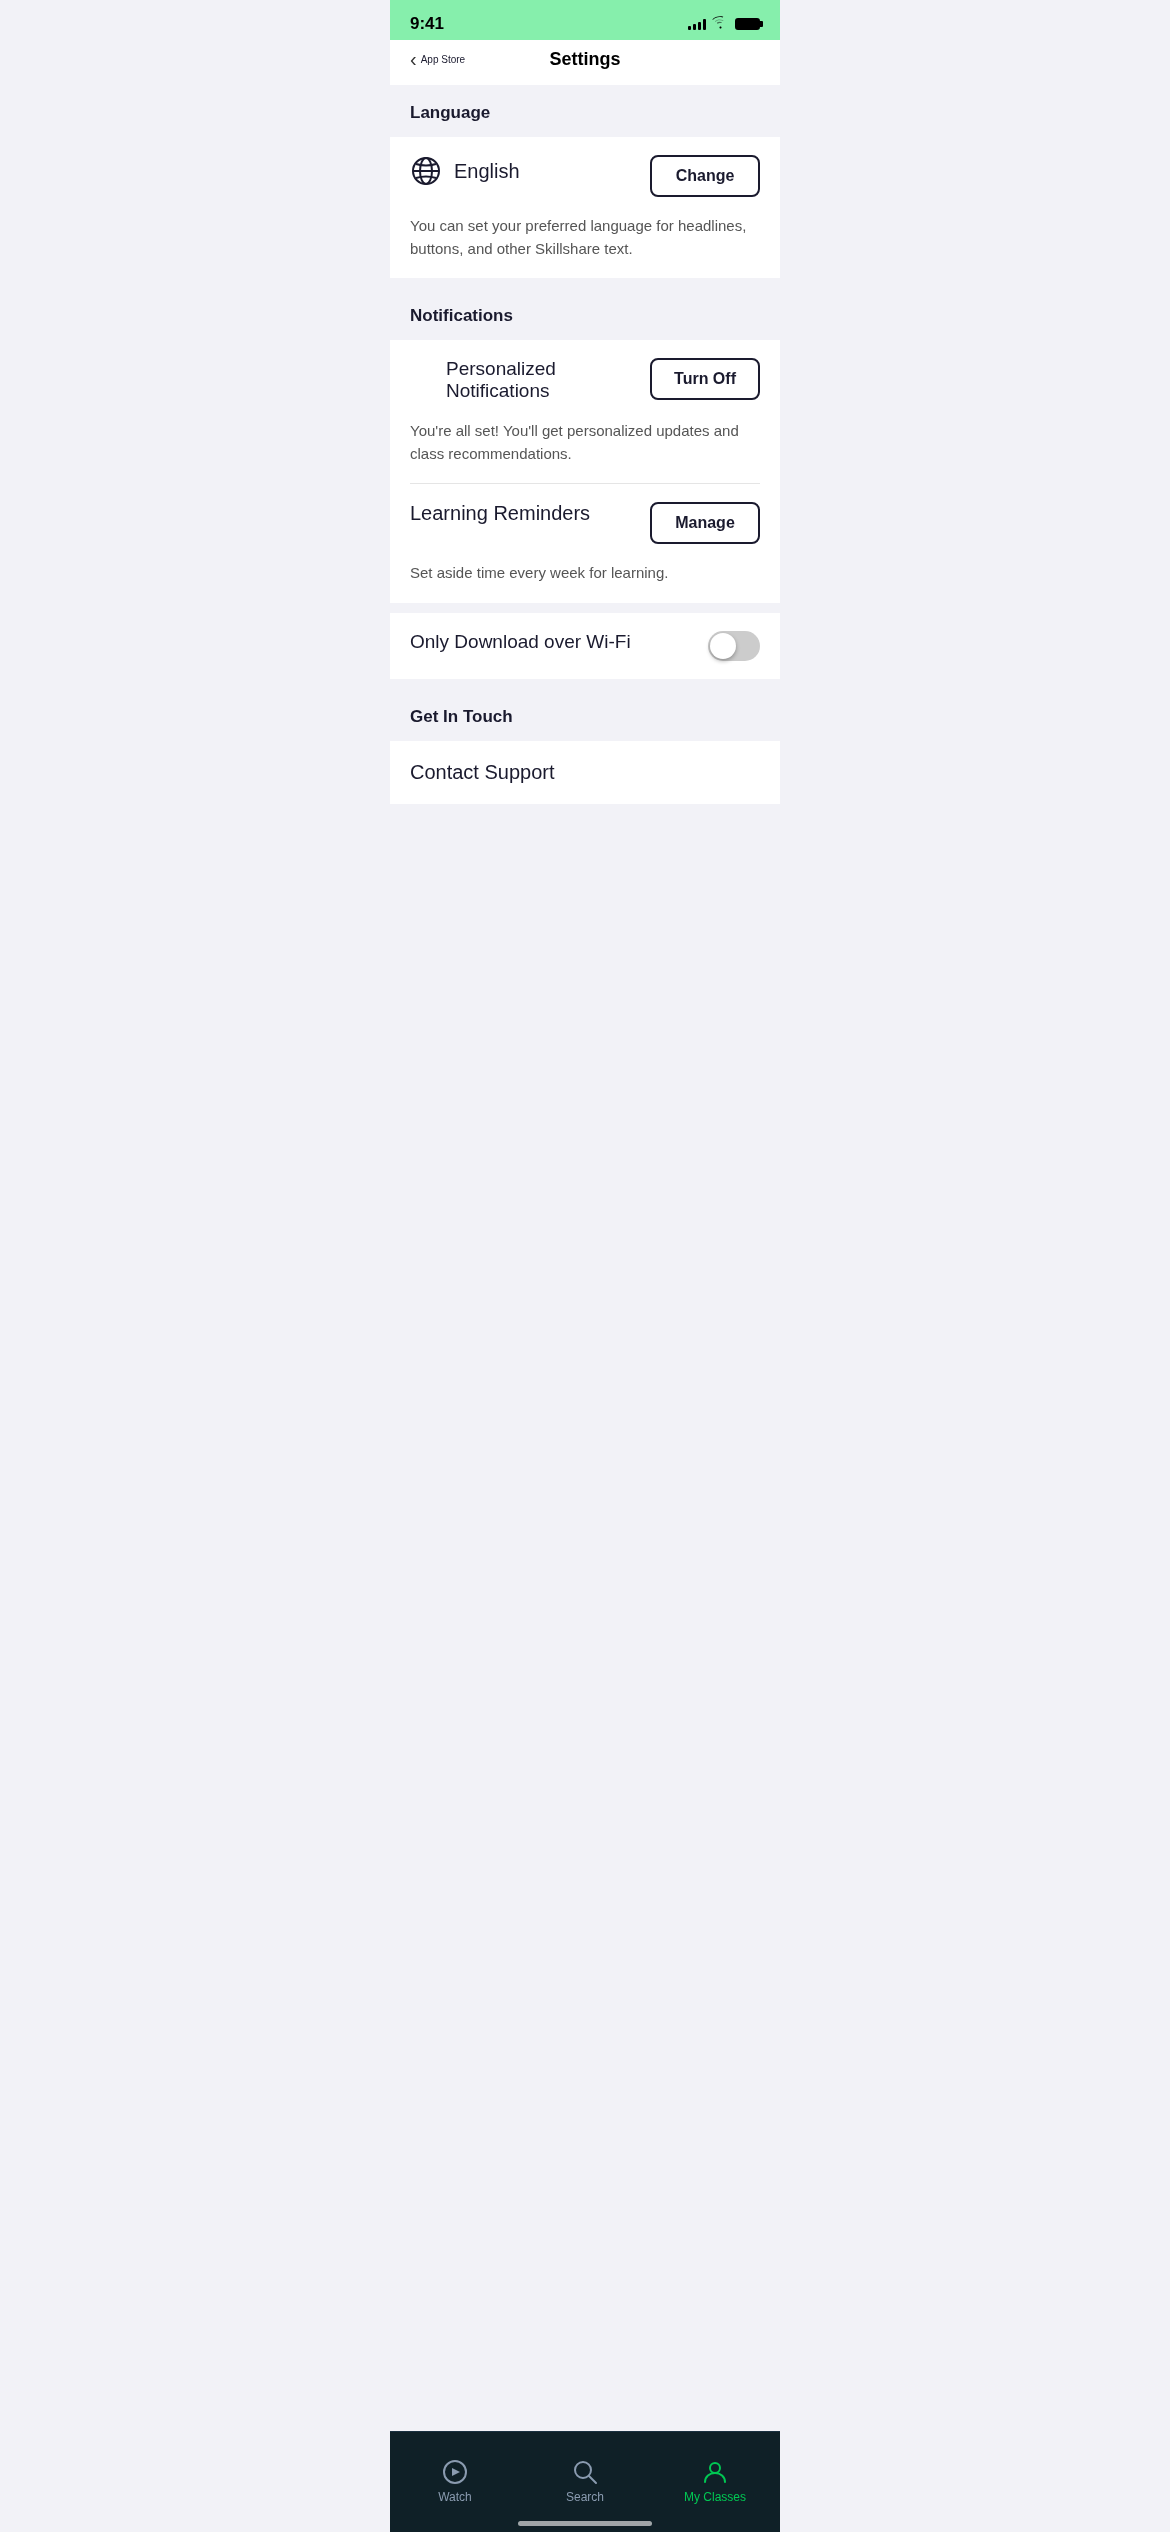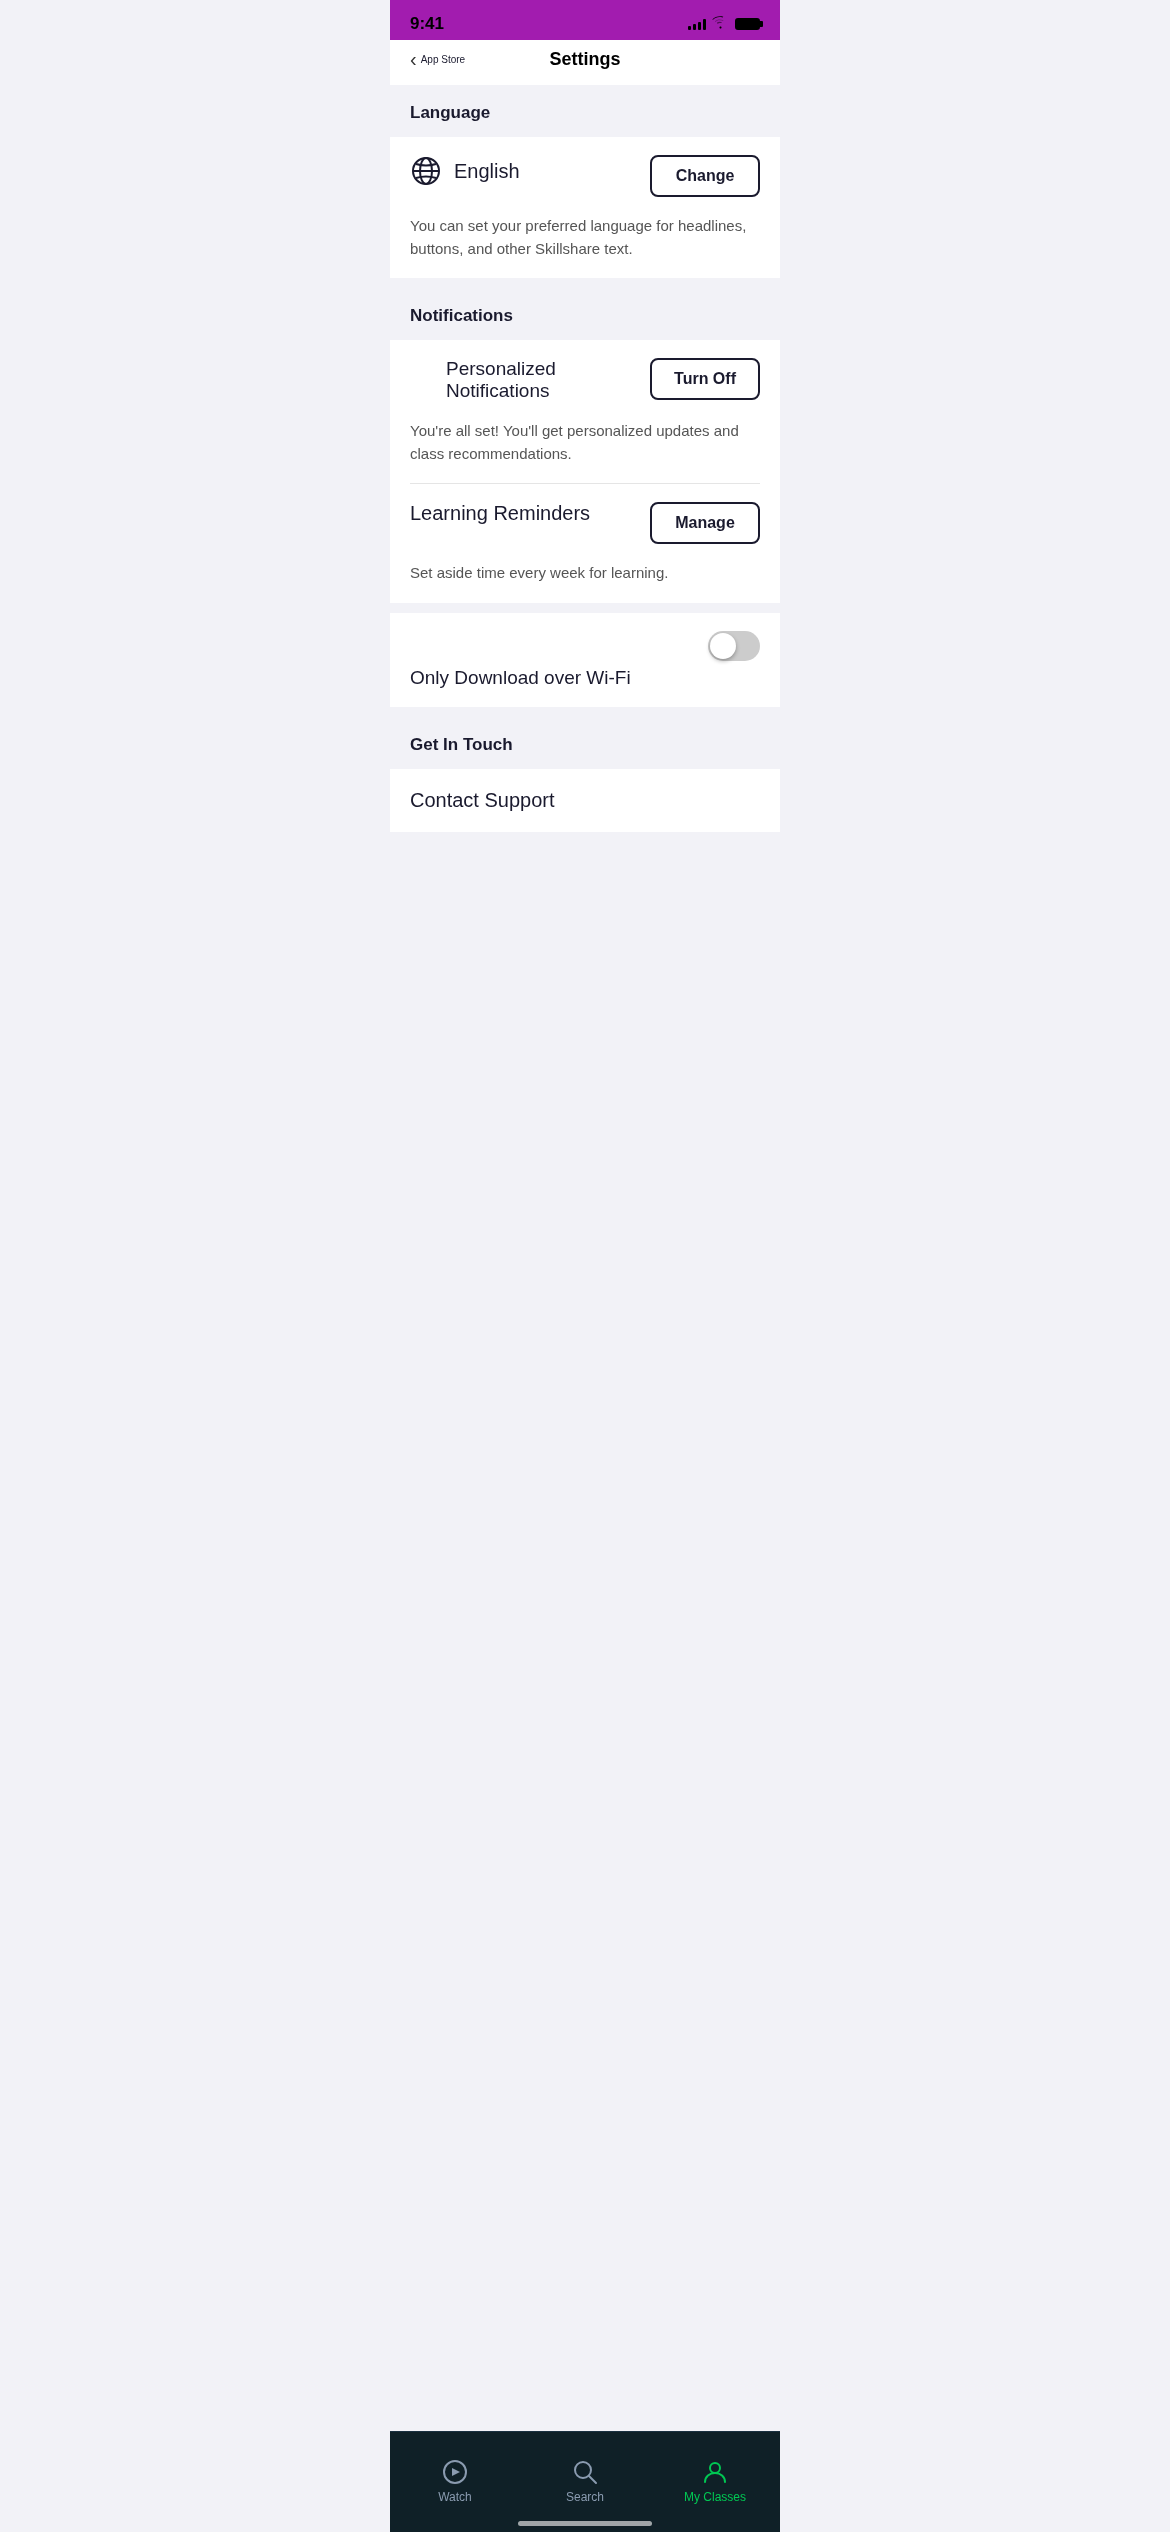--- a/index.html
+++ b/index.html
@@ -10,21 +10,21 @@
       background: #f2f2f7;
       max-width: 390px;
       margin: 0 auto;
       min-height: 100vh;
       position: relative;
       overflow-x: hidden;
     }
 
     
     .status-bar {
-      background: #a21caf;
+      background: #86efac;
       display: flex;
       justify-content: space-between;
       align-items: center;
       padding: 14px 20px 6px;
     }
     .status-time {
       font-size: 17px;
       font-weight: 600;
       color: #000;
     }
@@ -343,21 +343,21 @@
       </div>
       <p class="setting-description">Set aside time every week for learning.</p>
     </div>
   </div>
 
   <div class="section-divider"></div>
 
   <div>
     <div class="section-content">
       <div class="setting-row">
-        <span class="setting-label" style="font-size:19px;margin-top:36px;">Only Download over Wi-Fi</span>
+        <span class="setting-label" style="font-size:19px;">Only Download over Wi-Fi</span>
         <div class="toggle-switch off">
           <div class="toggle-knob"></div>
         </div>
       </div>
     </div>
   </div>
 
   <div class="section-divider"></div>
 
   <div>

